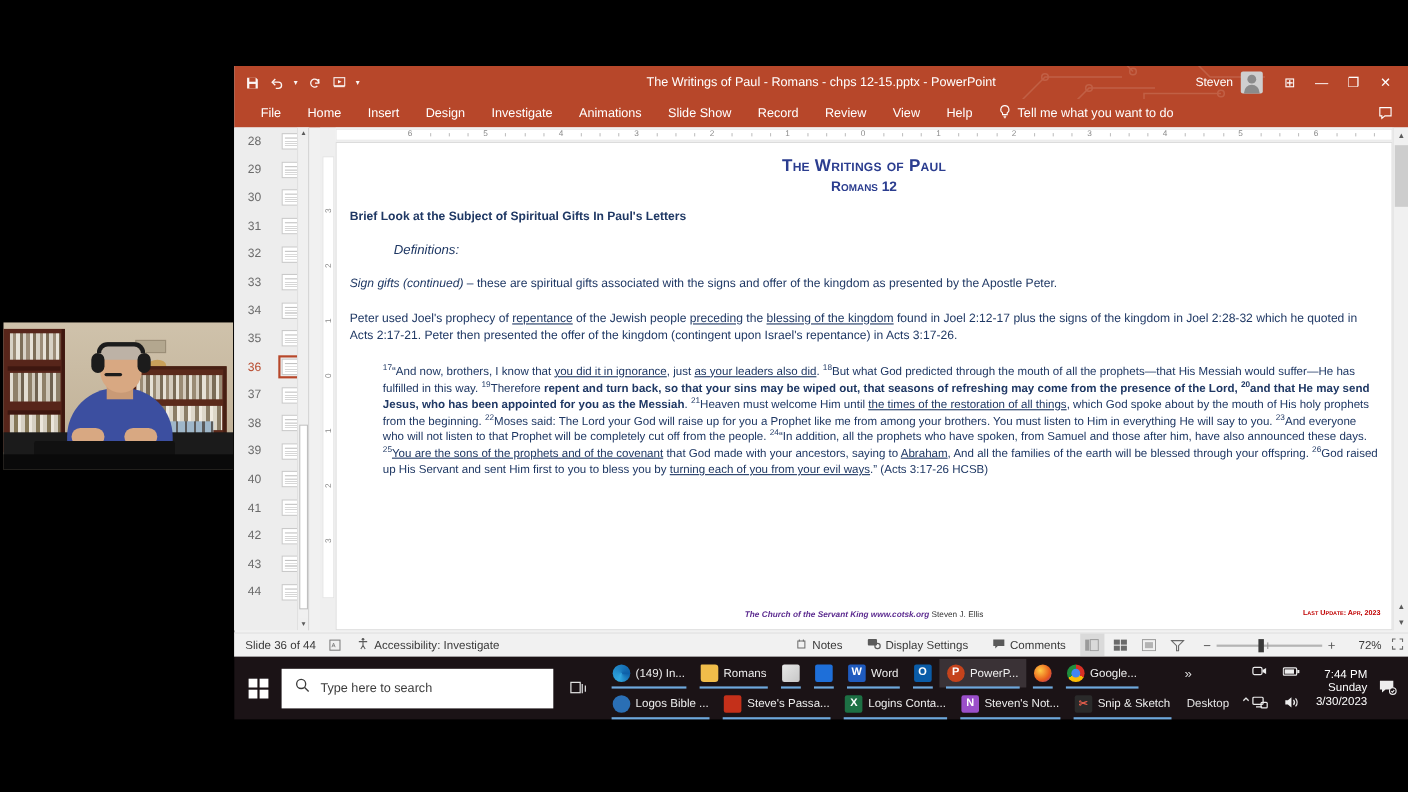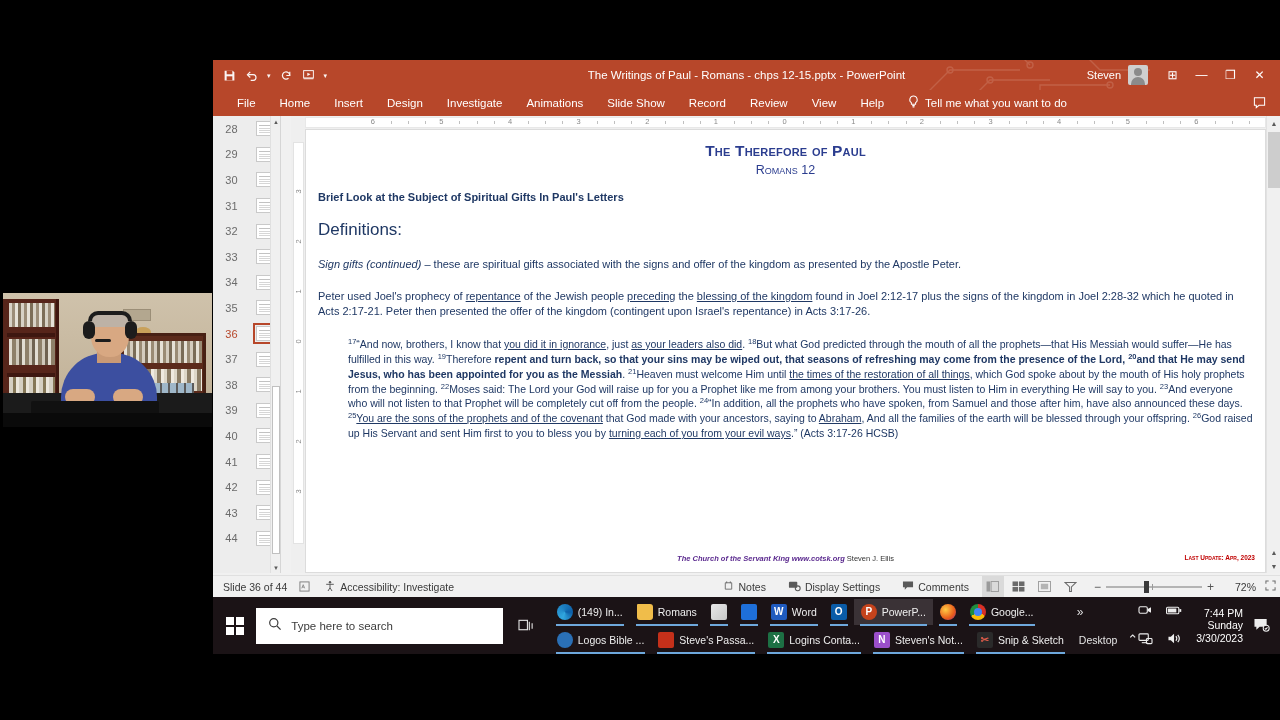--- a/index.html
+++ b/index.html
@@ -114,24 +114,24 @@
   .hruler-white { position:absolute; left:0; right:0; top:1px; height:11px; background:#fff; border:1px solid #e8e8e8; }
   .hr-num { position:absolute; top:1px; font-size:7.5px; color:#8a8a8a; }
   .hr-tick { position:absolute; top:5px; width:1px; height:3px; background:#c0c0c0; }
 
   .slide { position:absolute; left:0; top:13px; right:0; bottom:0; background:#fff;
      border:1px solid #dcdcdc; overflow:hidden; }
 
   
   .s-title { text-align:center; color:#2b3d8f; font-size:15.5px; font-weight:bold; letter-spacing:.2px; margin-top:12px;
      font-variant: small-caps; }
-  .s-sub { text-align:center; color:#2b3d8f; font-size:12.5px; font-weight:normal; margin-top:3px; font-variant: small-caps;}
+  .s-sub { text-align:center; color:#2b3d8f; font-size:12.5px; font-weight:bold; margin-top:3px; font-variant: small-caps;}
   .s-body { padding:0 12px 0 12px; color:#1f3864; }
   .s-h1 { font-size:11px; font-weight:bold; color:#1f3864; margin-top:14px; }
-  .s-def { font-size:17px; color:#1f3864; margin-top:17px; }
+  .s-def { font-size:12px; font-style:italic; color:#1f3864; margin-top:17px;margin-left:40px; }
   .s-p { font-size:11px; color:#1f3864; margin-top:17px; line-height:1.42; }
   .s-p.tight { margin-top:16px; }
   .s-quote { font-size:10.5px; color:#1f3864; margin:17px 0 0 30px; line-height:1.42; }
   .u { text-decoration:underline; }
   .b { font-weight:bold; }
   .i { font-style:italic; }
   sup { font-size:7.5px; vertical-align: super; line-height:0; }
   .s-footer { position:absolute; left:0; right:0; bottom:4px; height:14px; }
   .s-foot-center { position:absolute; left:50%; transform:translateX(-50%); font-size:7.5px; color:#333; white-space:nowrap; }
   .s-foot-center .cot { color:#5b2a8f; font-weight:bold; font-style:italic; }
@@ -469,21 +469,21 @@
               <span class="hr-tick" style="left: 858.036px;"></span>
               <span class="hr-tick" style="left: 875.196px;"></span>
               <span class="hr-num" style="left: 889.357px;">6</span>
               <span class="hr-tick" style="left: 909.518px;"></span>
               <span class="hr-tick" style="left: 926.679px;"></span>
               <span class="hr-tick" style="left: 943.839px;"></span>
             </div>
         </div>
 
         <div class="slide">
-          <div class="s-title">The Therefore of Paul</div>
+          <div class="s-title">The Writings of Paul</div>
           <div class="s-sub">Romans 12</div>
 
           <div class="s-body">
             <div class="s-h1">Brief Look at the Subject of Spiritual Gifts In Paul's Letters</div>
             <div class="s-def">Definitions:</div>
             <div class="s-p">
               <span class="i">Sign gifts (continued)</span><span> – these are spiritual gifts associated with the signs and offer of the kingdom as presented by the Apostle Peter.</span>
             </div>
             <div class="s-p tight">
               <span>Peter used Joel's prophecy of </span><span class="u">repentance</span><span> of the Jewish people </span><span class="u">preceding</span><span> the </span><span class="u">blessing of the kingdom</span><span> found in Joel 2:12-17 plus the signs of the kingdom in Joel 2:28-32 which he quoted in Acts 2:17-21.  Peter then presented the offer of the kingdom (contingent upon Israel's repentance) in Acts 3:17-26.</span>

